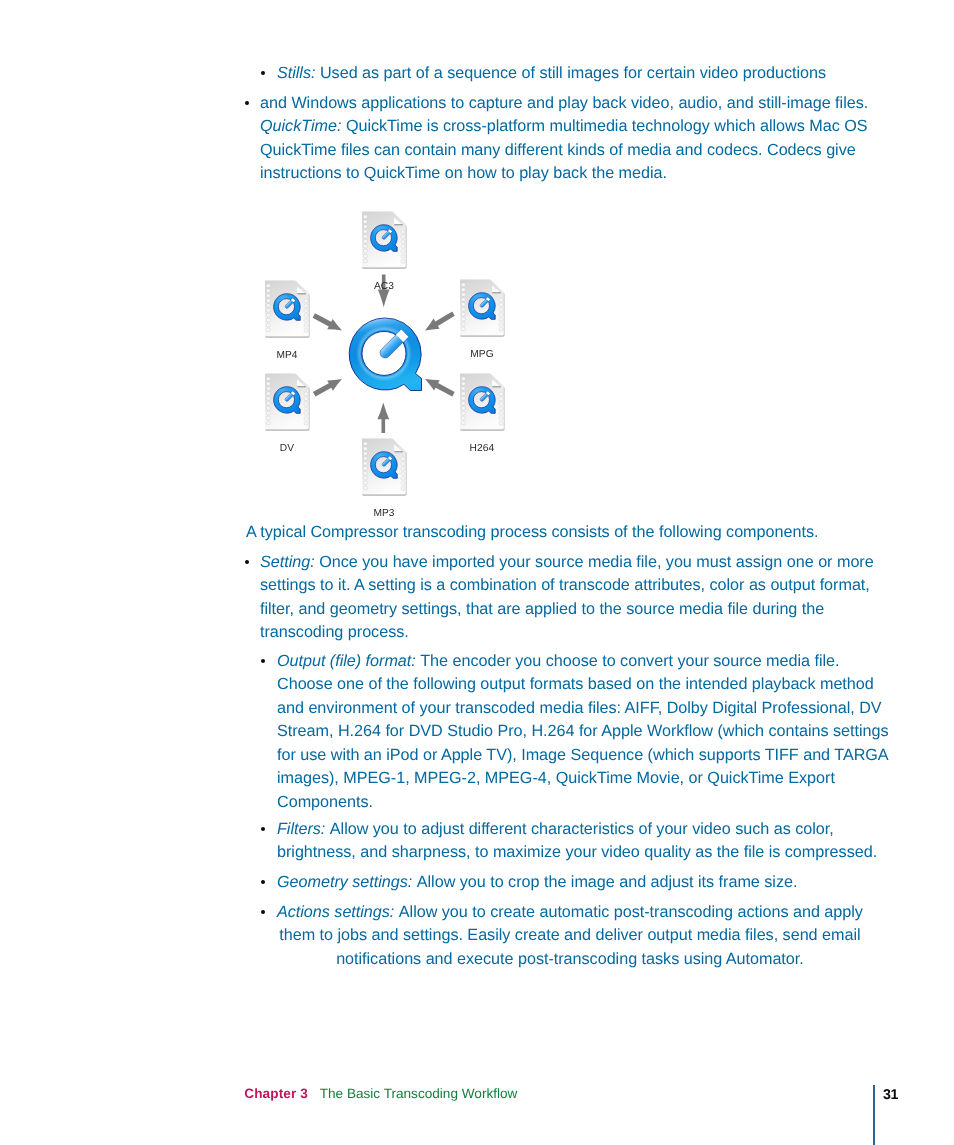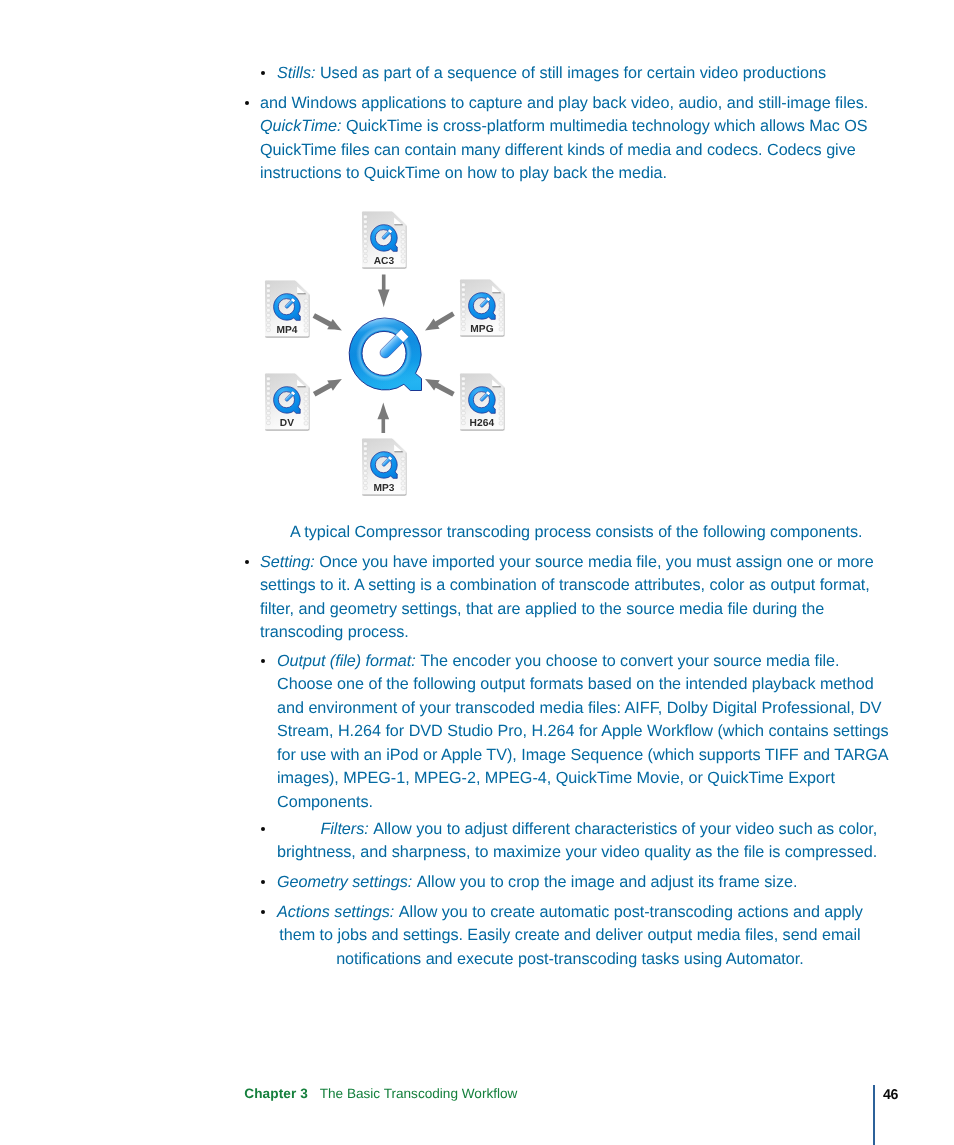--- a/index.html
+++ b/index.html
@@ -8,30 +8,30 @@
   .page{position:relative;width:954px;height:1145px;background:#fff;}
 
   .blk{position:absolute;filter:opacity(1);color:#0369a1;font-size:16.2px;line-height:23.5px;letter-spacing:-0.002em;}
   .blk .bul{position:absolute;left:-1.5px;top:9.3px;width:4px;height:4px;border-radius:50%;background:#0a0a0a;font-size:0;}
   .gap{display:inline-block;width:4.5px;}
   .ln{white-space:nowrap;}
   .blk .txt{display:block;}
   em{font-style:italic;}
 
   
-  .f-chapter{position:absolute;filter:opacity(1);font-weight:bold;font-size:13.6px;color:#15803d;left:244.3px;top:1086.4px;letter-spacing:.1px;}
+  .f-chapter{position:absolute;filter:opacity(1);font-weight:bold;font-size:13.6px;color:#be185d;left:244.3px;top:1086.4px;letter-spacing:.1px;}
   .f-title{position:absolute;filter:opacity(1);font-size:13.6px;color:#15803d;left:319.7px;top:1086.4px;}
   .f-rule{position:absolute;left:873px;top:1085px;width:1.5px;height:60px;background:#2c6199;}
   .f-page{position:absolute;filter:opacity(1);font-weight:bold;font-size:14.2px;color:#0a0a0a;left:883.0px;top:1087.0px;letter-spacing:-0.5px;}
 
   
   .figure{position:absolute;left:0;top:0;width:954px;height:1145px;}
   .ficon{position:absolute;width:46px;height:58px;}
-  .ficon-label{position:absolute;filter:opacity(1);width:46px;text-align:center;font-size:10.2px;font-weight:bold;color:#2b2b2b;
-    font-family:"Liberation Sans",sans-serif;letter-spacing:0.1px;}
+  .ficon-label{position:absolute;filter:opacity(1);width:46px;text-align:center;font-size:10.2px;font-weight:normal;color:#2b2b2b;
+    font-family:"Liberation Sans",sans-serif;letter-spacing:0.1px;margin-top:25px;}
   .qbig{position:absolute;left:344px;top:314px;width:84px;height:84px;}
 </style>
 </head>
 <body>
 
 <div class="page">
 
   <div class="figure">
   <svg class="svg-defs" width="0" height="0" style="position:absolute;" aria-hidden="true">
     <defs>
@@ -364,21 +364,21 @@
   <div class="blk" style="left:246px;top:91.5px;">
     <span class="bul">•</span>
     <div class="txt" style="padding-left:14px;">
         <div class="ln"><span>and Windows applications to capture and play back video, audio, and still-image files.</span></div>
         <div class="ln"><em>QuickTime:</em><span class="gap">&nbsp;</span><span>QuickTime is cross-platform multimedia technology which allows Mac OS</span></div>
         <div class="ln"><span>QuickTime files can contain many different kinds of media and codecs. Codecs give</span></div>
         <div class="ln"><span>instructions to QuickTime on how to play back the media.</span></div>
       </div>
   </div>
 
-  <div class="blk" style="left:246px;top:520.5px;margin-left:44px;">
+  <div class="blk" style="left:246px;top:520.5px;">
     <div class="txt" style="padding-left:0px;">
         <div class="ln"><span>A typical Compressor transcoding process consists of the following components.</span></div>
       </div>
   </div>
 
   <div class="blk" style="left:246px;top:550.5px;">
     <span class="bul">•</span>
     <div class="txt" style="padding-left:14px;">
         <div class="ln"><em>Setting:</em><span class="gap">&nbsp;</span><span>Once you have imported your source media file, you must assign one or more</span></div>
         <div class="ln"><span>settings to it. A setting is a combination of transcode attributes, color as output format,</span></div>
@@ -393,21 +393,21 @@
         <div class="ln"><em>Output (file) format:</em><span class="gap">&nbsp;</span><span>The encoder you choose to convert your source media file.</span></div>
         <div class="ln"><span>Choose one of the following output formats based on the intended playback method</span></div>
         <div class="ln"><span>and environment of your transcoded media files: AIFF, Dolby Digital Professional, DV</span></div>
         <div class="ln"><span>Stream, H.264 for DVD Studio Pro, H.264 for Apple Workflow (which contains settings</span></div>
         <div class="ln"><span>for use with an iPod or Apple TV), Image Sequence (which supports TIFF and TARGA</span></div>
         <div class="ln"><span>images), MPEG-1, MPEG-2, MPEG-4, QuickTime Movie, or QuickTime Export</span></div>
         <div class="ln"><span>Components.</span></div>
       </div>
   </div>
 
-  <div class="blk" style="left:262px;top:817.5px;text-align:right;">
+  <div class="blk" style="left:262px;top:817.5px;">
     <span class="bul">•</span>
     <div class="txt" style="padding-left:15px;">
         <div class="ln"><em>Filters:</em><span class="gap">&nbsp;</span><span>Allow you to adjust different characteristics of your video such as color,</span></div>
         <div class="ln"><span>brightness, and sharpness, to maximize your video quality as the file is compressed.</span></div>
       </div>
   </div>
 
   <div class="blk" style="left:262px;top:870.5px;">
     <span class="bul">•</span>
     <div class="txt" style="padding-left:15px;">
@@ -420,15 +420,15 @@
     <div class="txt" style="padding-left:15px;">
         <div class="ln"><em>Actions settings:</em><span class="gap">&nbsp;</span><span>Allow you to create automatic post-transcoding actions and apply</span></div>
         <div class="ln"><span>them to jobs and settings. Easily create and deliver output media files, send email</span></div>
         <div class="ln"><span>notifications and execute post-transcoding tasks using Automator.</span></div>
       </div>
   </div>
 
   <div class="f-chapter">Chapter 3</div>
   <div class="f-title">The Basic Transcoding Workflow</div>
   <div class="f-rule"></div>
-  <div class="f-page">46</div>
+  <div class="f-page">31</div>
 
 </div>
 
 </body></html>

